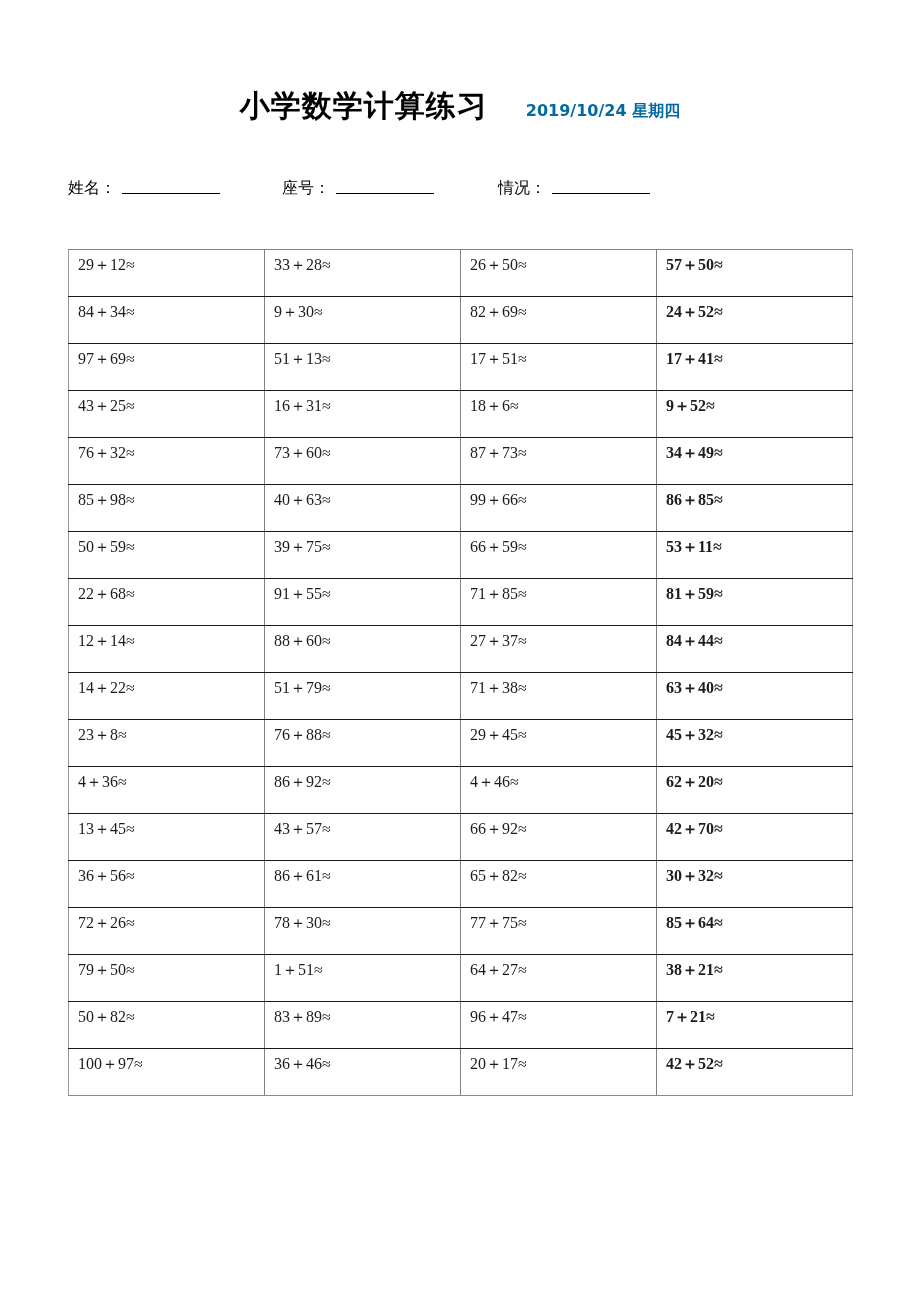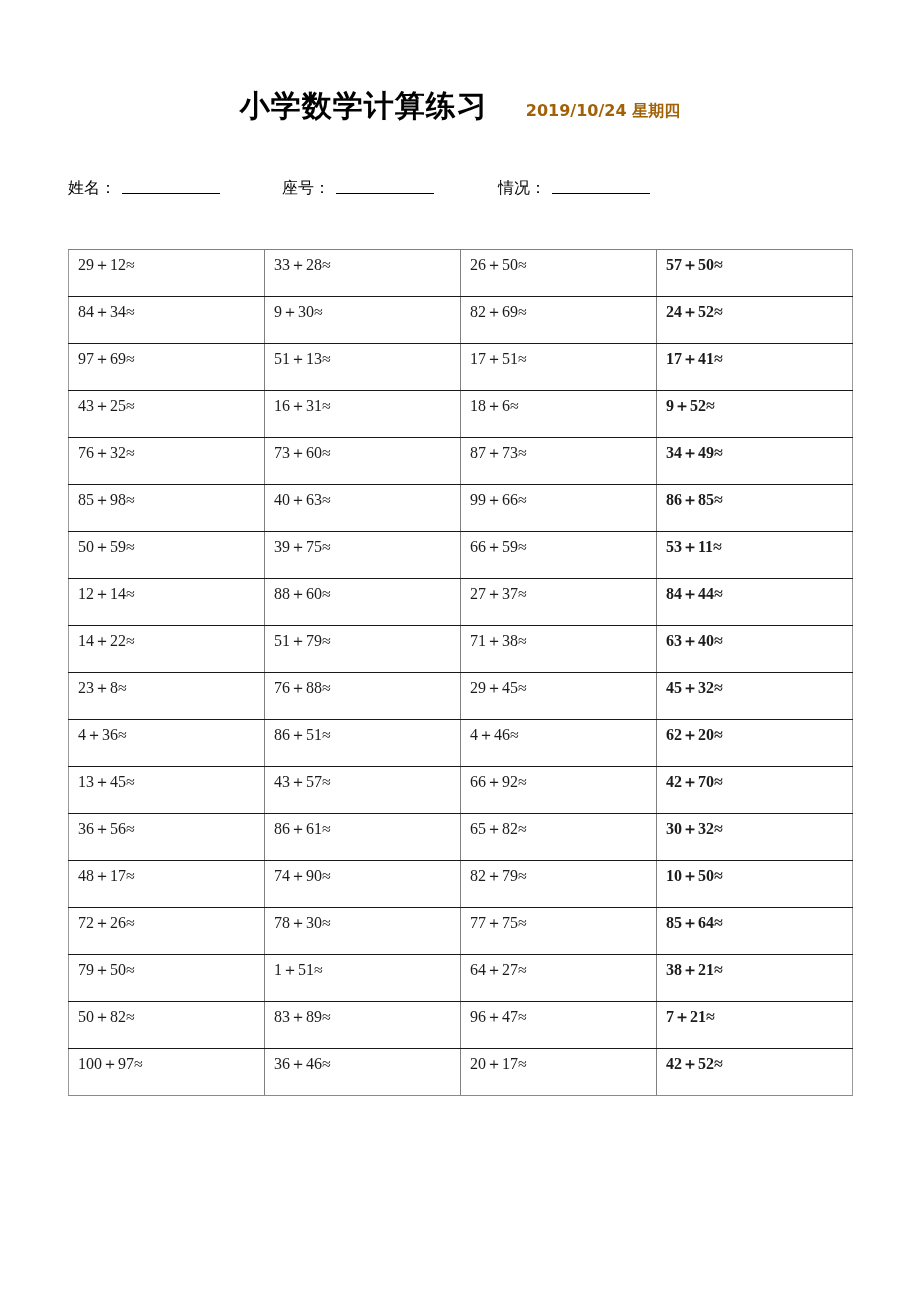--- a/index.html
+++ b/index.html
@@ -31,21 +31,21 @@
     font-size: 30px;
     font-weight: bold;
     letter-spacing: 1px;
     color: #000000;
     white-space: nowrap;
   }
   .doc-date {
     font-family: "DejaVu Sans", "Liberation Sans", sans-serif;
     font-size: 16px;
     font-weight: bold;
-    color: #a16207;
+    color: #0369a1;
     margin-left: 38px;
     white-space: nowrap;
   }
 
   
   .form-row {
     position: absolute;
     left: 68px;
     top: 178px;
     width: 784px;
@@ -165,62 +165,62 @@
           <td>99＋66≈</td>
           <td>86＋85≈</td>
         </tr>
         <tr>
           <td>50＋59≈</td>
           <td>39＋75≈</td>
           <td>66＋59≈</td>
           <td>53＋11≈</td>
         </tr>
         <tr>
+          <td>22＋68≈</td>
+          <td>91＋55≈</td>
+          <td>71＋85≈</td>
+          <td>81＋59≈</td>
+        </tr>
+        <tr>
           <td>12＋14≈</td>
           <td>88＋60≈</td>
           <td>27＋37≈</td>
           <td>84＋44≈</td>
         </tr>
         <tr>
           <td>14＋22≈</td>
           <td>51＋79≈</td>
           <td>71＋38≈</td>
           <td>63＋40≈</td>
         </tr>
         <tr>
           <td>23＋8≈</td>
           <td>76＋88≈</td>
           <td>29＋45≈</td>
           <td>45＋32≈</td>
         </tr>
         <tr>
           <td>4＋36≈</td>
-          <td>86＋51≈</td>
+          <td>86＋92≈</td>
           <td>4＋46≈</td>
           <td>62＋20≈</td>
         </tr>
         <tr>
           <td>13＋45≈</td>
           <td>43＋57≈</td>
           <td>66＋92≈</td>
           <td>42＋70≈</td>
         </tr>
         <tr>
           <td>36＋56≈</td>
           <td>86＋61≈</td>
           <td>65＋82≈</td>
           <td>30＋32≈</td>
         </tr>
         <tr>
-          <td>48＋17≈</td>
-          <td>74＋90≈</td>
-          <td>82＋79≈</td>
-          <td>10＋50≈</td>
-        </tr>
-        <tr>
           <td>72＋26≈</td>
           <td>78＋30≈</td>
           <td>77＋75≈</td>
           <td>85＋64≈</td>
         </tr>
         <tr>
           <td>79＋50≈</td>
           <td>1＋51≈</td>
           <td>64＋27≈</td>
           <td>38＋21≈</td>

